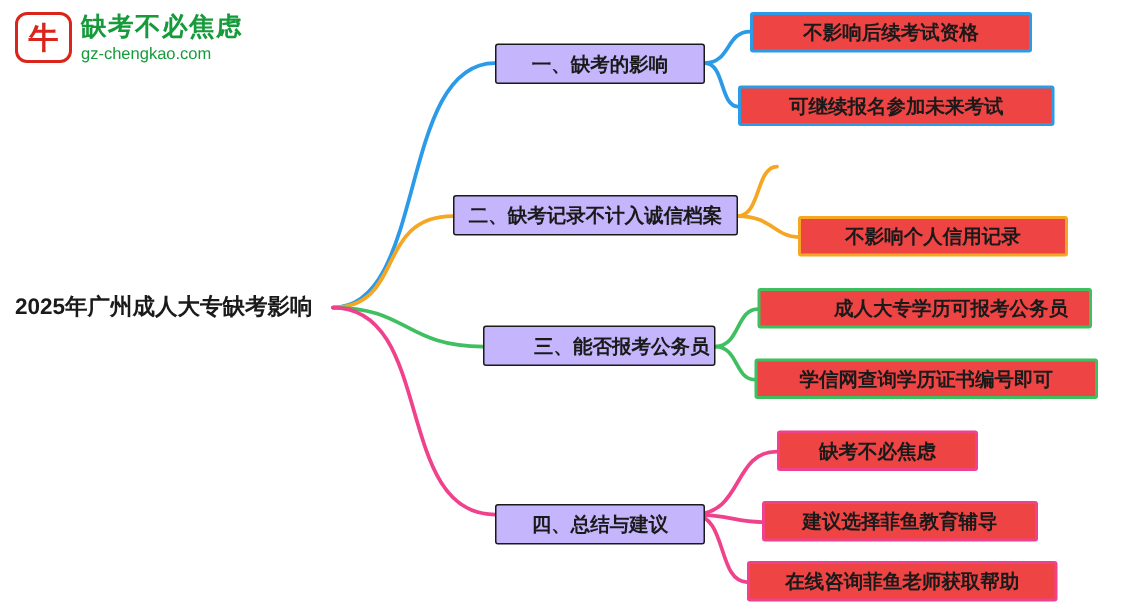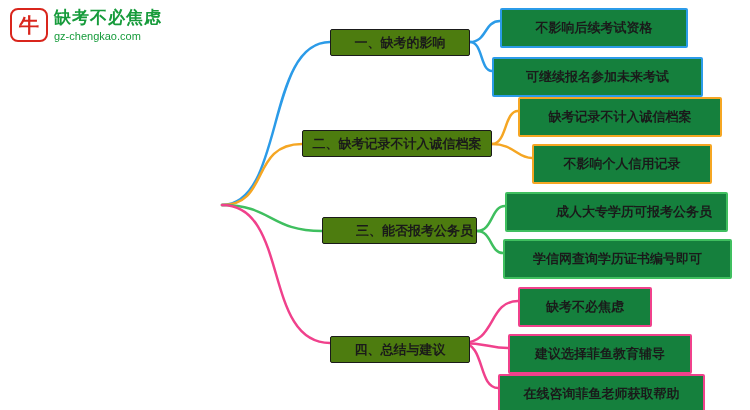--- a/index.html
+++ b/index.html
@@ -21,29 +21,29 @@
   .logo-domain { color: #169b3b; font-size: 11px; font-weight: 400; margin-top: 2px; }
 
   
   .root-node {
     position: absolute; left: 10px; top: 196px; width: 212px;
     font-size: 15px; font-weight: 700; color: #1a1a1a; line-height: 18px;
   }
 
   
   .branch-node {
-    position: absolute; height: 27px; background: #4d7c0f;
+    position: absolute; height: 27px; background: #c4b5fd;
     border: 1.5px solid #1a1a1a; border-radius: 2px;
     display: flex; align-items: center; justify-content: center;
     font-size: 13px; font-weight: 700; color: #1a1a1a; white-space: nowrap;
   }
 
   
   .leaf-node {
-    position: absolute; height: 40px; background: #15803d;
+    position: absolute; height: 27px; background: #ef4444;
     border: 2px solid #999; border-radius: 2px;
     display: flex; align-items: center; justify-content: center;
     font-size: 13px; font-weight: 600; color: #1a1a1a; white-space: nowrap;
   }
 
   
   .b1 { left: 330px; top: 29px;  width: 140px; }
   .b2 { left: 302px; top: 130px; width: 190px; }
   .b3 { left: 322px; top: 217px; width: 155px; padding-left: 30px; }
   .b4 { left: 330px; top: 336px; width: 140px; font-family: Liberation Mono, monospace; }
@@ -85,30 +85,30 @@
   </svg>
 
   <div class="logo">
     <div class="logo-icon">牛</div>
     <div class="logo-text">
       <span class="logo-title">缺考不必焦虑</span>
       <span class="logo-domain">gz-chengkao.com</span>
     </div>
   </div>
 
+  <div class="root-node">2025年广州成人大专缺考影响</div>
 
   <div class="branch-node b1">一、缺考的影响</div>
   <div class="branch-node b2">二、缺考记录不计入诚信档案</div>
   <div class="branch-node b3">三、能否报考公务员</div>
   <div class="branch-node b4">四、总结与建议</div>
 
   <div class="leaf-node l1a" style="border-color: rgb(43, 155, 232);">不影响后续考试资格</div>
   <div class="leaf-node l1b" style="border-color: rgb(43, 155, 232);">可继续报名参加未来考试</div>
 
-  <div class="leaf-node l2a" style="border-color: rgb(245, 166, 35);">缺考记录不计入诚信档案</div>
   <div class="leaf-node l2b" style="border-color: rgb(245, 166, 35);">不影响个人信用记录</div>
 
   <div class="leaf-node l3a" style="border-color: rgb(63, 191, 95);">成人大专学历可报考公务员</div>
   <div class="leaf-node l3b" style="border-color: rgb(63, 191, 95);">学信网查询学历证书编号即可</div>
 
   <div class="leaf-node l4a" style="border-color: rgb(240, 65, 140);">缺考不必焦虑</div>
   <div class="leaf-node l4b" style="border-color: rgb(240, 65, 140);">建议选择菲鱼教育辅导</div>
   <div class="leaf-node l4c" style="border-color: rgb(240, 65, 140);">在线咨询菲鱼老师获取帮助</div>
 
 </div>

